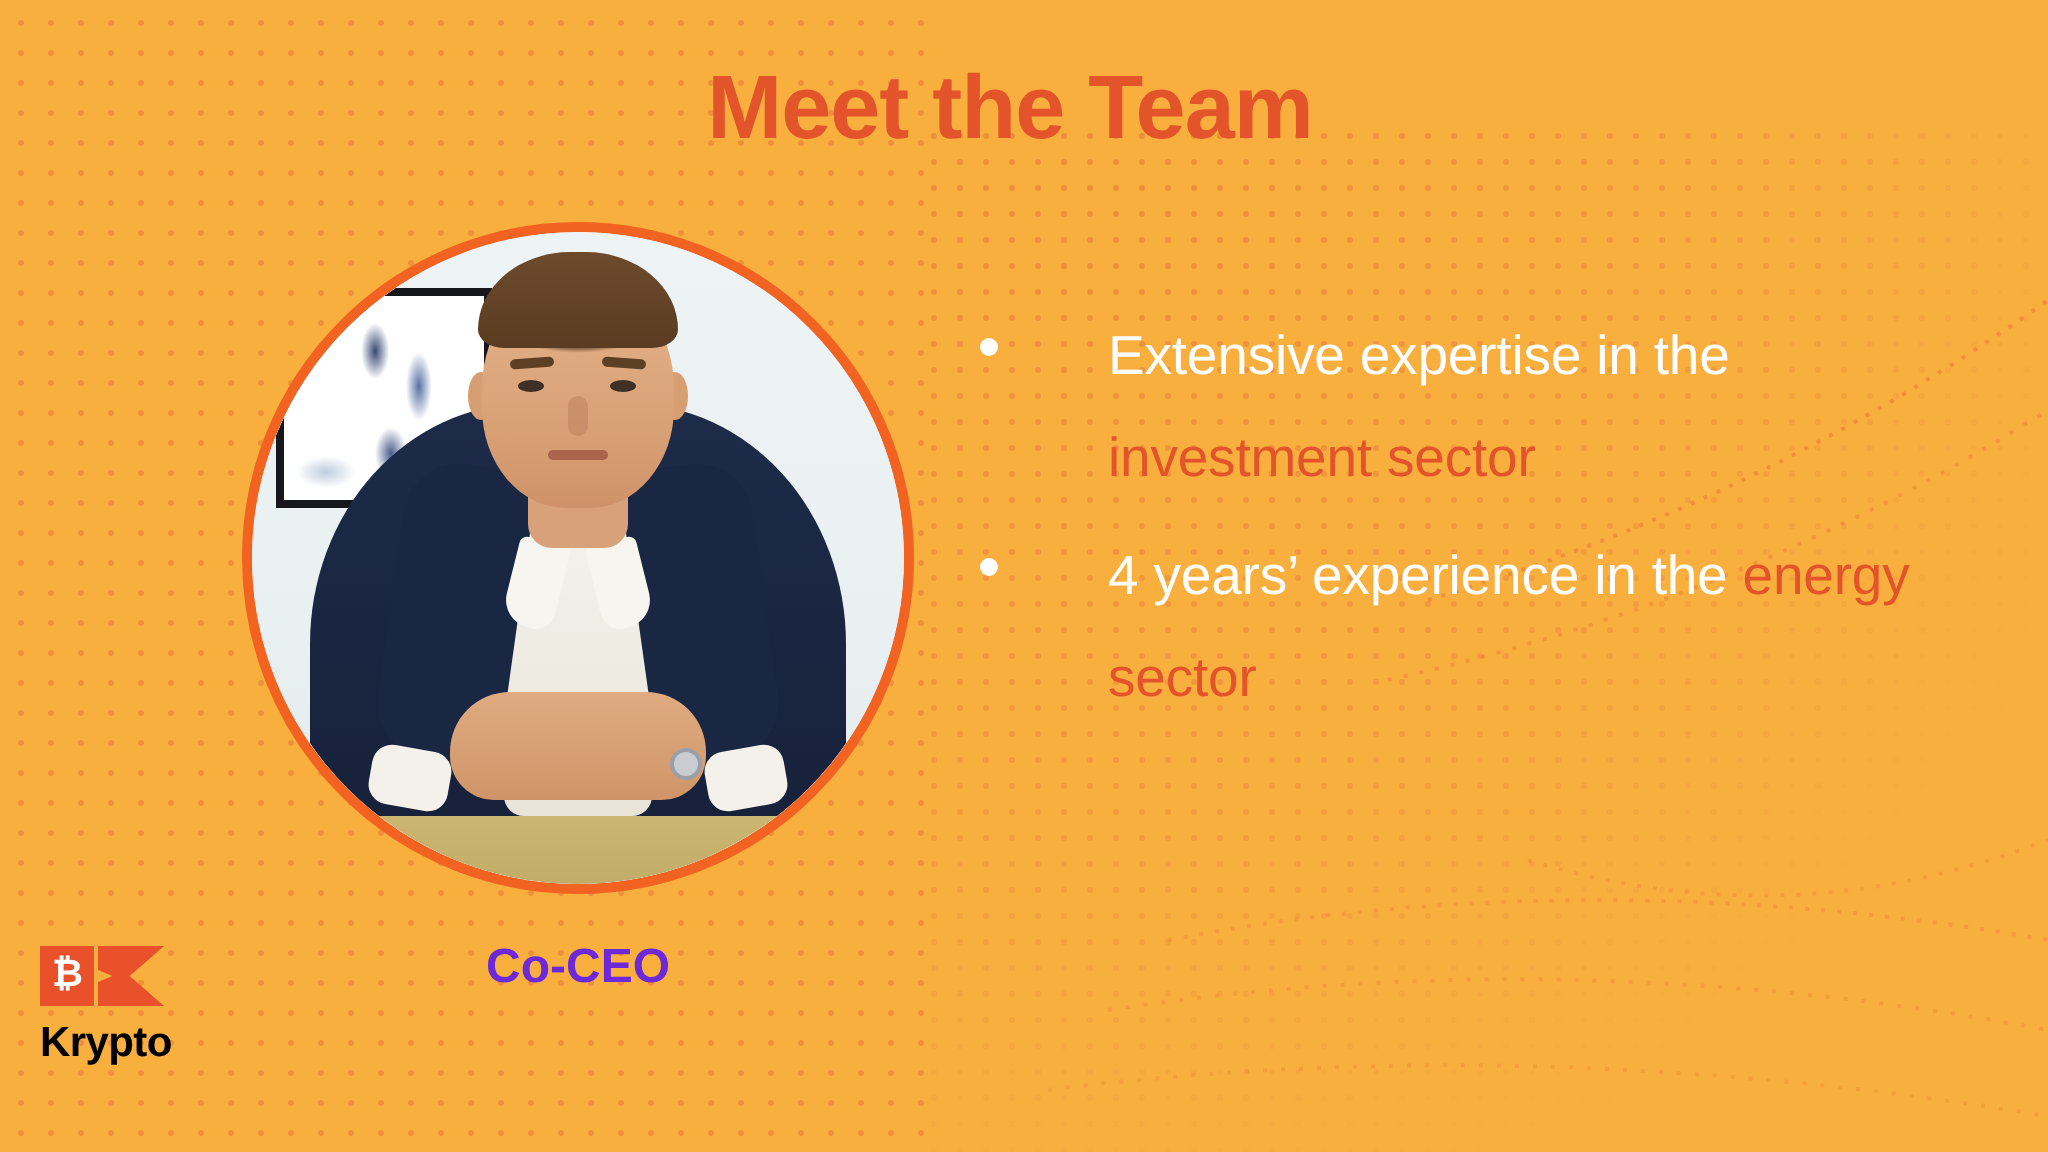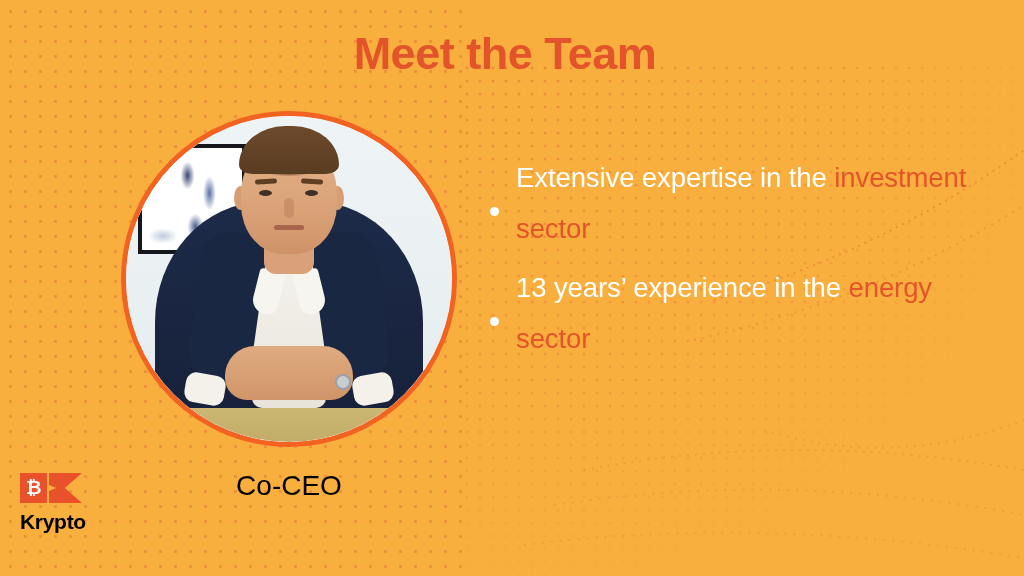--- a/index.html
+++ b/index.html
@@ -254,23 +254,23 @@
     border: 2px solid #9aa0a8; box-sizing: border-box;
   }
 
   
   .role {
     position: absolute;
     left: 121px;
     top: 470px;
     width: 336px;
     text-align: center;
-    font-size: 28px;
-    font-weight: normal;
-    color: #000000;
+    font-size: 24px;
+    font-weight: bold;
+    color: #6d28d9;
   }
   .person-name {
     position: absolute;
     left: 121px;
     top: 506px;
     width: 336px;
     text-align: center;
     font-size: 24px;
     color: #e05b2c;
   }
@@ -278,22 +278,23 @@
   
   .bullets {
     position: absolute;
     left: 487px;
     top: 152px;
     width: 500px;
   }
   .bullet {
     position: relative;
     display: flex;
-    align-items: center;
+    align-items: flex-start;
     margin-bottom: 8px;
+    gap: 38px;
   }
   .dot {
     flex: 0 0 auto;
     width: 9px; height: 9px;
     border-radius: 50%;
     background: #ffffff;
     margin: 17px 17px 0 3px;
   }
   .btext {
     font-size: 27.5px;
@@ -432,21 +433,21 @@
 
   <div class="role">Co-CEO</div>
 
   <div class="bullets">
     <div class="bullet">
       <span class="dot"></span>
       <span class="btext"><span>Extensive expertise in the </span><span class="hl">investment sector</span></span>
     </div>
     <div class="bullet">
       <span class="dot"></span>
-      <span class="btext"><span>13 years’ experience in the </span><span class="hl">energy sector</span></span>
+      <span class="btext"><span>4 years’ experience in the </span><span class="hl">energy sector</span></span>
     </div>
   </div>
 
   <div class="logo">
     <div class="logo-mark">
       <div class="mark-b-box">
         <div class="mark-b-glyph">₿</div>
       </div>
       <div class="mark-k"></div>
     </div>

